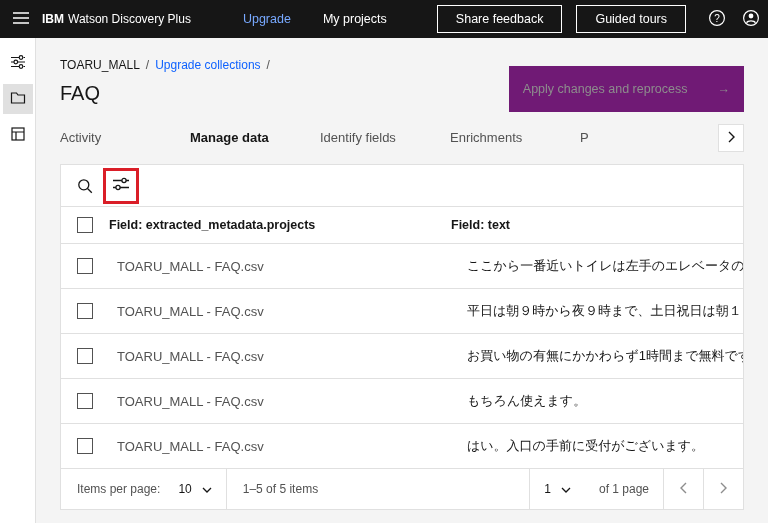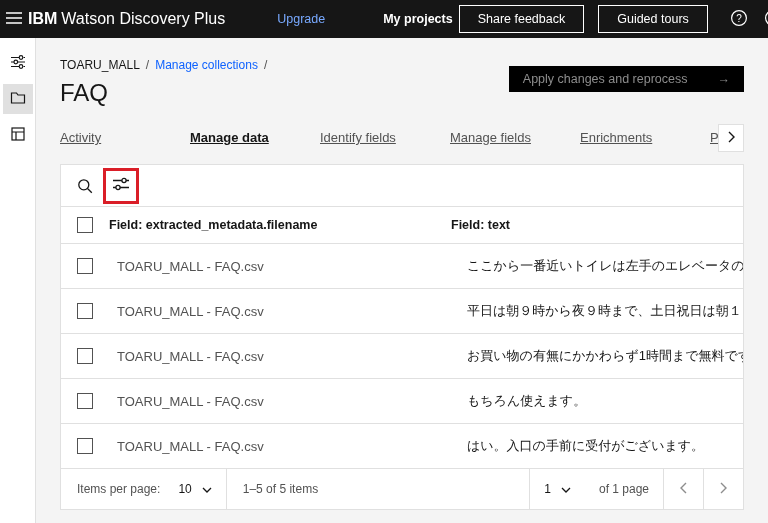--- a/index.html
+++ b/index.html
@@ -13,28 +13,28 @@
   
   .topbar {
     position:absolute; top:0; left:0; width:768px; height:38px;
     background:#161616; color:#fff;
     display:flex; align-items:center;
   }
   .hamburger-btn {
     width:42px; height:38px; display:flex; align-items:center; justify-content:center;
     background:none; border:none; cursor:pointer;
   }
-  .brand { font-size:16px; white-space:nowrap; }
+  .brand { font-size:12px; white-space:nowrap; }
   .brand .bold { font-weight:700; }
   .brand .rest { font-weight:400; margin-left:4px; }
   .nav-link {
     font-size:12.5px; background:none; border:none; cursor:pointer; white-space:nowrap;
   }
   .nav-upgrade { color:#78a9ff; margin-left:46px; }
-  .nav-projects { color:#ffffff; margin-left:46px;font-weight:bold; }
+  .nav-projects { color:#ffffff; margin-left:20px; }
   .topbar-right { margin-left:auto; display:flex; align-items:center; }
   .outline-btn {
     border:1px solid #ffffff; background:transparent; color:#ffffff;
     font-size:12.5px; height:28px; padding:0 18px; margin-right:14px;
     font-family:"Liberation Sans", sans-serif; cursor:pointer; white-space:nowrap;
   }
   .top-icon-btn {
     width:34px; height:38px; background:none; border:none; cursor:pointer;
     display:flex; align-items:center; justify-content:center;
   }
@@ -53,38 +53,38 @@
 
   
   .main {
     position:absolute; left:36px; top:38px; right:0; bottom:0;
     padding:20px 24px 0 24px;
   }
   .breadcrumb { font-size:12px; color:#161616; }
   .breadcrumb .crumb-link { color:#0f62fe; text-decoration:none; cursor:pointer; }
   .breadcrumb .sep { margin:0 6px; color:#525252; }
 
-  .page-title { font-size:24px; font-weight:400; margin:8px 0 0 0; line-height:26px; }
+  .page-title { font-size:20px; font-weight:400; margin:8px 0 0 0; line-height:26px; }
 
   .apply-btn {
-    position:absolute; top:28px; right:24px; height:26px;
-    background:#000000; color:#8d8d8d; border:none; cursor:not-allowed;
+    position:absolute; top:28px; right:24px; height:46px;
+    background:#701a75; color:#8d8d8d; border:none; cursor:not-allowed;
     font-size:12.5px; padding:0 14px; display:flex; align-items:center; gap:30px;
     font-family:"Liberation Sans", sans-serif;
   }
 
   
   .tabs {
     display:flex; margin-top:18px; position:relative; height:28px;
     align-items:flex-end; overflow:hidden;
   }
   .tab {
     width:130px; flex:0 0 130px; font-size:13px; color:#525252;
     background:none; border:none; text-align:left; padding:0 0 7px 0; cursor:pointer;
-    font-family:"Liberation Sans", sans-serif; white-space:nowrap;text-decoration:underline;
+    font-family:"Liberation Sans", sans-serif; white-space:nowrap;
   }
   .tab.selected { color:#161616; font-weight:700; }
   .tab.selected .tab-label { border-bottom:2px solid #0f62fe; padding-bottom:7px; }
   .tab-scroll-btn {
     position:absolute; right:0; top:0; bottom:0; width:26px;
     background:#ffffff; border:1px solid #e0e0e0; cursor:pointer;
     display:flex; align-items:center; justify-content:center;
   }
 
   
@@ -209,35 +209,34 @@
           <rect x="2" y="2" width="12" height="12"></rect>
           <path d="M2 6h12M6 6v8"></path>
         </svg>
     </span>
   </button>
 </aside>
 
 <main class="main">
 
   <div class="breadcrumb">
-    <span>TOARU_MALL</span><span class="sep">/</span><a class="crumb-link">Manage collections</a><span class="sep">/</span>
+    <span>TOARU_MALL</span><span class="sep">/</span><a class="crumb-link">Upgrade collections</a><span class="sep">/</span>
   </div>
 
   <h1 class="page-title">FAQ</h1>
 
   <button class="apply-btn">
     <span>Apply changes and reprocess</span>
     <span>→</span>
   </button>
 
   <nav class="tabs">
     <button class="tab"><span class="tab-label">Activity</span></button>
     <button class="tab selected"><span class="tab-label">Manage data</span></button>
     <button class="tab"><span class="tab-label">Identify fields</span></button>
-    <button class="tab"><span class="tab-label">Manage fields</span></button>
     <button class="tab"><span class="tab-label">Enrichments</span></button>
     <button class="tab"><span class="tab-label">P</span></button>
     <button class="tab-scroll-btn">
       <span>
         <svg width="7" height="12" viewBox="0 0 7 12" fill="none" stroke="#161616" stroke-width="1.4">
             <path d="M1 1l5 5-5 5"></path>
           </svg>
       </span>
     </button>
   </nav>
@@ -261,21 +260,21 @@
               </svg>
           </span>
         </button>
       </div>
     </div>
 
     <div class="thead-row">
       <span class="cell-check">
           <span class="checkbox"></span>
         </span>
-      <span class="col1">Field: extracted_metadata.filename</span>
+      <span class="col1">Field: extracted_metadata.projects</span>
       <span class="col2">Field: text</span>
     </div>
 
     <div class="trow">
       <span class="cell-check">
           <span class="checkbox"></span>
         </span>
       <span class="col1">TOARU_MALL - FAQ.csv</span>
       <span class="col2">ここから一番近いトイレは左手のエレベータの奥に...</span>
     </div>

